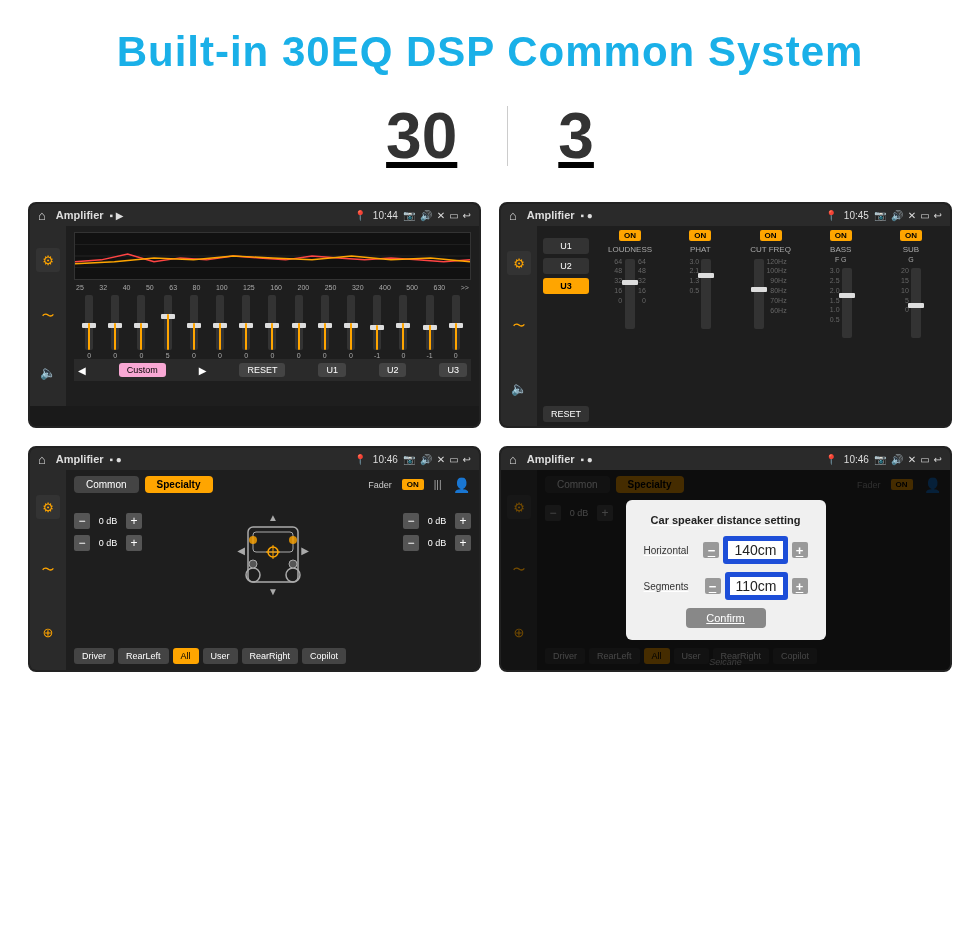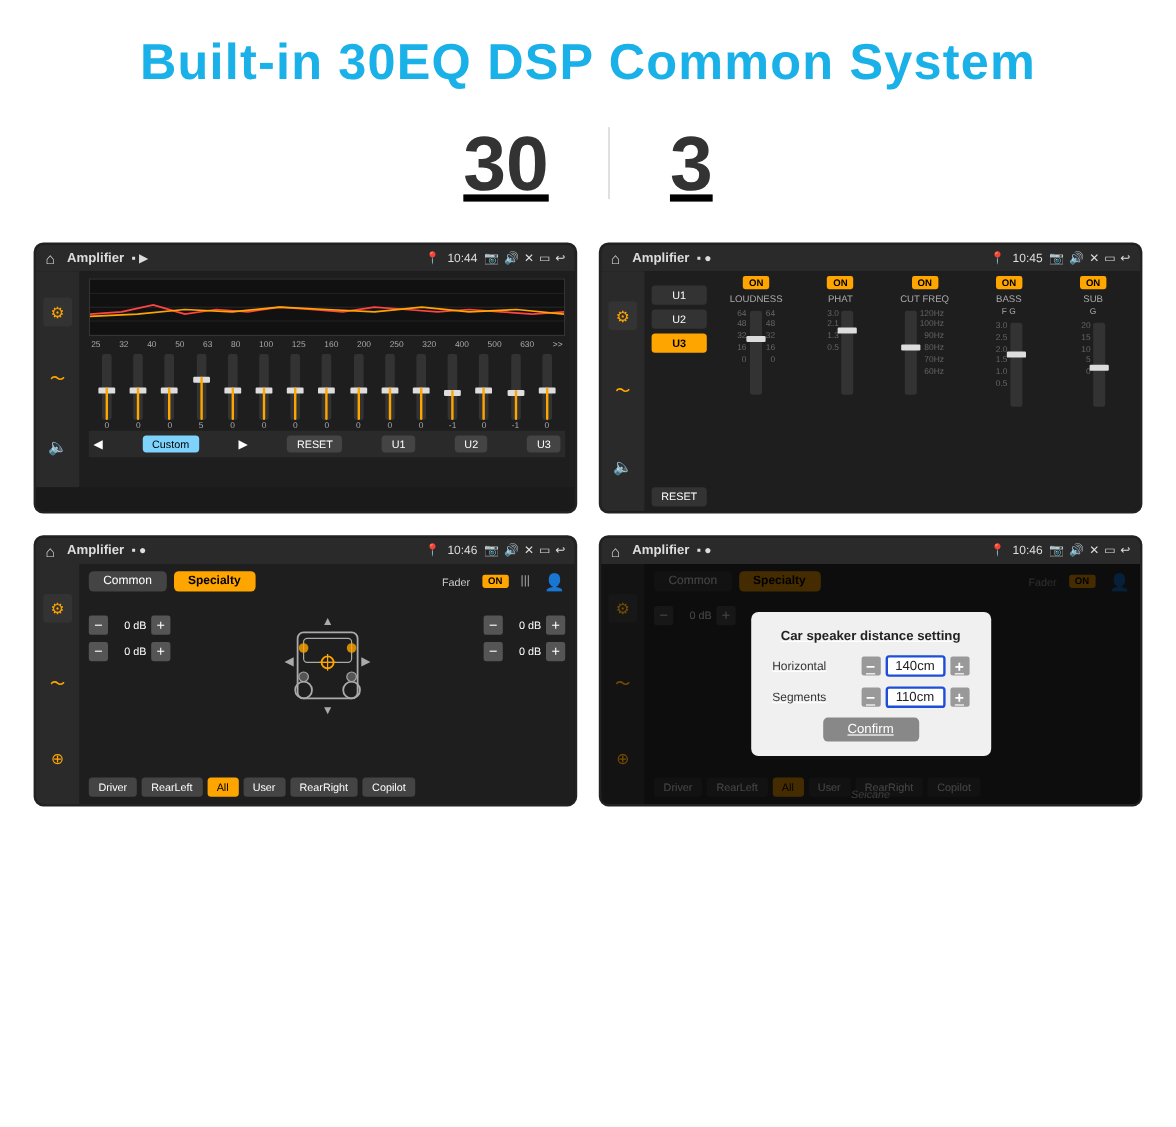--- a/index.html
+++ b/index.html
@@ -178,21 +178,21 @@
       background: #2a2a2a;
       font-size: 10px;
     }
     .eq-btn {
       background: #444;
       border-radius: 3px;
       padding: 2px 8px;
       font-size: 9px;
       color: #fff;
     }
-    .eq-btn.active { background: #7dd3fc; color: #000; }
+    .eq-btn.active { background: #f9a8d4; color: #000; }
 
     
     .screen2-body {
       background: #1e1e1e;
       display: flex;
       height: 200px;
     }
     .screen2-sidebar {
       width: 36px;
       background: #2a2a2a;
@@ -335,21 +335,21 @@
       align-items: center;
       justify-content: center;
       font-size: 12px;
       color: #fff;
       line-height: 1;
     }
     .vol-val {
       font-size: 9px;
       color: #fff;
       min-width: 28px;
-      text-align: right;
+      text-align: center;
     }
     .car-diagram {
       flex: 1;
       display: flex;
       align-items: center;
       justify-content: center;
     }
     .car-svg { width: 80px; height: 100px; }
     .bottom-btns {
       display: flex;
@@ -435,26 +435,26 @@
       display: flex;
       align-items: center;
       justify-content: center;
       font-size: 13px;
       color: #fff;
       line-height: 1;
       font-weight: bold;
     }
     .d-val {
       background: #fff;
-      border: 2px solid #1d4ed8;
+      border: 5px solid #1d4ed8;
       border-radius: 3px;
       padding: 1px 6px;
-      font-size: 11px;
+      font-size: 14px;
       min-width: 50px;
-      text-align: center;
+      text-align: left;
     }
     .dialog-confirm-btn {
       display: block;
       width: 80px;
       margin: 8px auto 0;
       background: #888;
       color: #fff;
       border-radius: 4px;
       padding: 4px 0;
       font-size: 11px;

